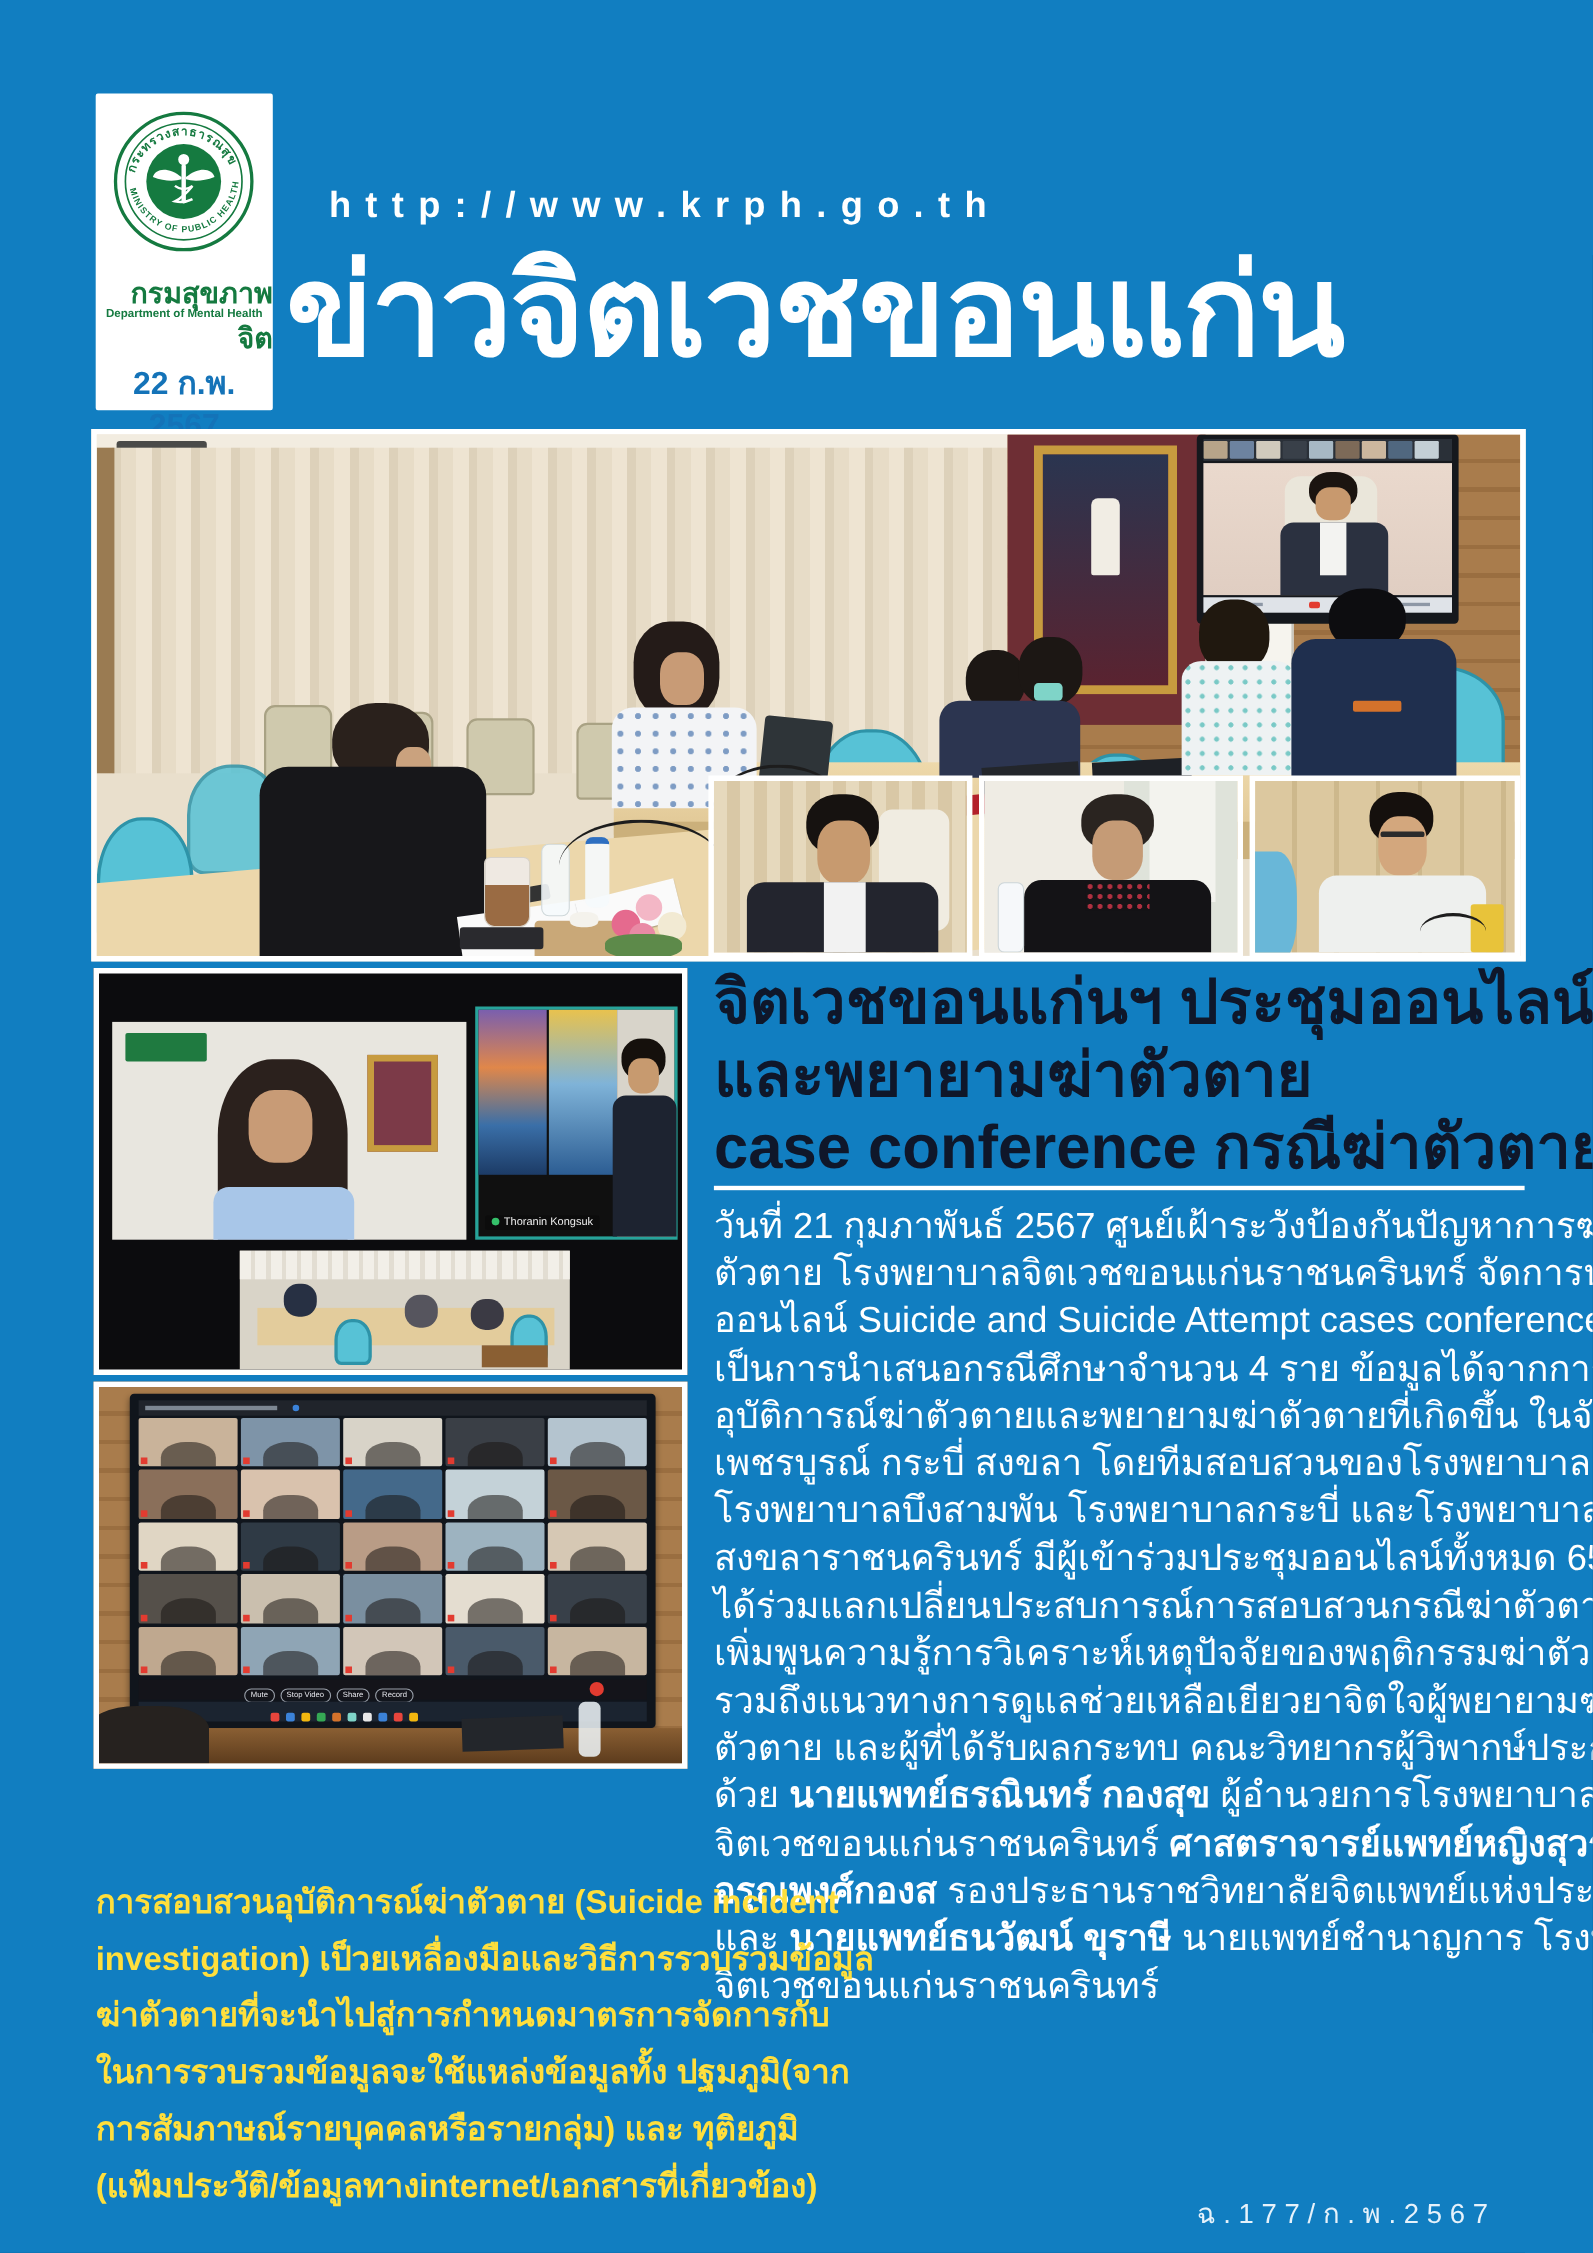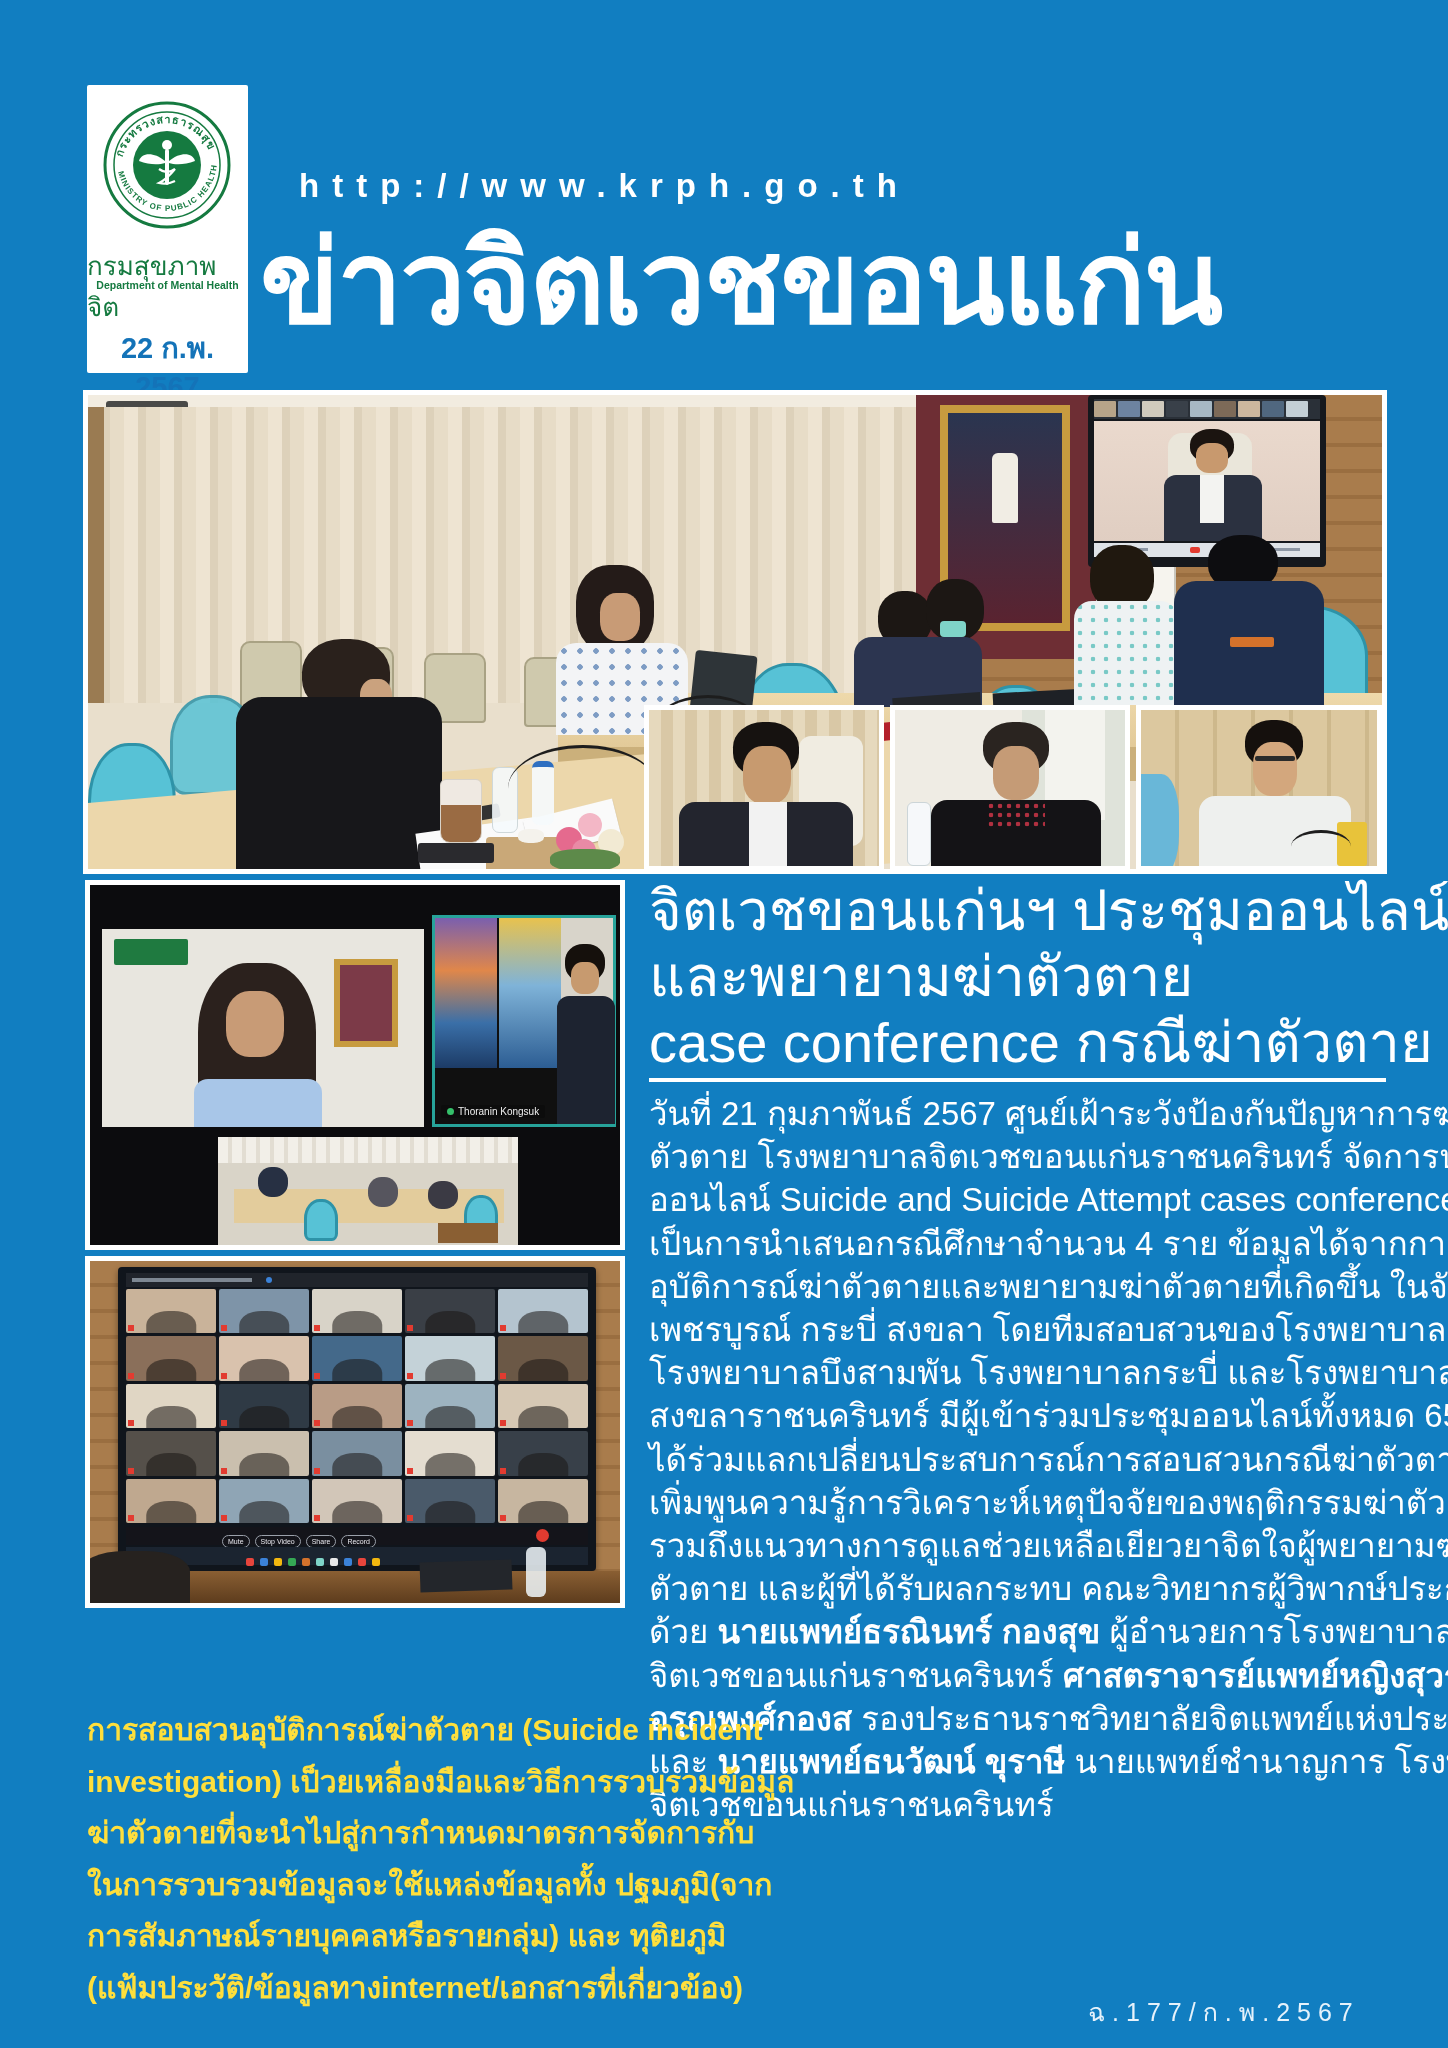--- a/index.html
+++ b/index.html
@@ -3,22 +3,22 @@
 <meta charset="utf-8">
 <style>
   html,body{margin:0;padding:0;background:#0c6ca8}
   .page{position:relative;width:1448px;height:2048px;background:#117EC1;overflow:hidden;
         font-family:"Liberation Sans",sans-serif}
   .d{position:absolute}
 
   
   .logo-card{left:87px;top:85px;width:161px;height:288px;background:#fff;border-radius:2px}
   .logo-card svg{position:absolute;left:12px;top:6px}
-  .dept-th{position:absolute;left:0;top:160px;width:100%;text-align:left;color:#157A40;
-           font-weight:normal;font-size:26px}
+  .dept-th{position:absolute;left:0;top:160px;width:100%;text-align:right;color:#157A40;
+           font-weight:bold;font-size:26px}
   .dept-en{position:absolute;left:0;top:194px;width:100%;text-align:center;color:#157A40;
            font-weight:bold;font-size:10.5px}
   .issue-date{position:absolute;left:0;top:240px;width:100%;text-align:center;color:#1473B8;
            font-weight:bold;font-size:29px}
 
   .hospital-bar{left:283px;top:88px;width:1082px;height:64px;background:#fff;display:flex;
            align-items:center;padding-left:48px;box-sizing:border-box}
   .hospital-bar span{color:#1173B5;font-weight:bold;font-size:38px;letter-spacing:.5px;
            word-spacing:16px;white-space:nowrap}
   .url{left:299px;top:167px;color:#fff;font-weight:bold;font-size:33px;letter-spacing:13px;white-space:nowrap}
@@ -26,21 +26,21 @@
            letter-spacing:-2px;white-space:nowrap}
 
   
   .frame{border:5px solid #fff;box-sizing:border-box;overflow:hidden}
   .main-photo{left:83px;top:390px;width:1304px;height:484px;background:#e9dfcc}
   .photo-a{left:85px;top:880px;width:540px;height:370px;background:#0c0c0e}
   .photo-b{left:85px;top:1256px;width:540px;height:352px;background:#7a5630}
 
   
   .headline{left:649px;top:878px;width:760px}
-  .headline-line{color:#ffffff;font-weight:400;font-size:56px;line-height:66px;white-space:nowrap}
+  .headline-line{color:#0f172a;font-weight:700;font-size:56px;line-height:66px;white-space:nowrap}
   .divider{left:649px;top:1078px;width:737px;height:4px;background:#fff}
   .body-lines{left:649px;top:1092px;width:780px}
   .body-line{color:#fff;font-size:33px;line-height:43.2px;white-space:nowrap}
   .body-line .b{font-weight:bold}
 
   
   .sidebar-note{left:87px;top:1704px;width:560px}
   .sidebar-line{color:#FFDF3C;font-weight:bold;font-size:30px;line-height:51.5px;white-space:nowrap}
 
   .footer{left:1088px;top:1992px;color:#E6F2FB;font-size:25px;letter-spacing:7px;white-space:nowrap}

